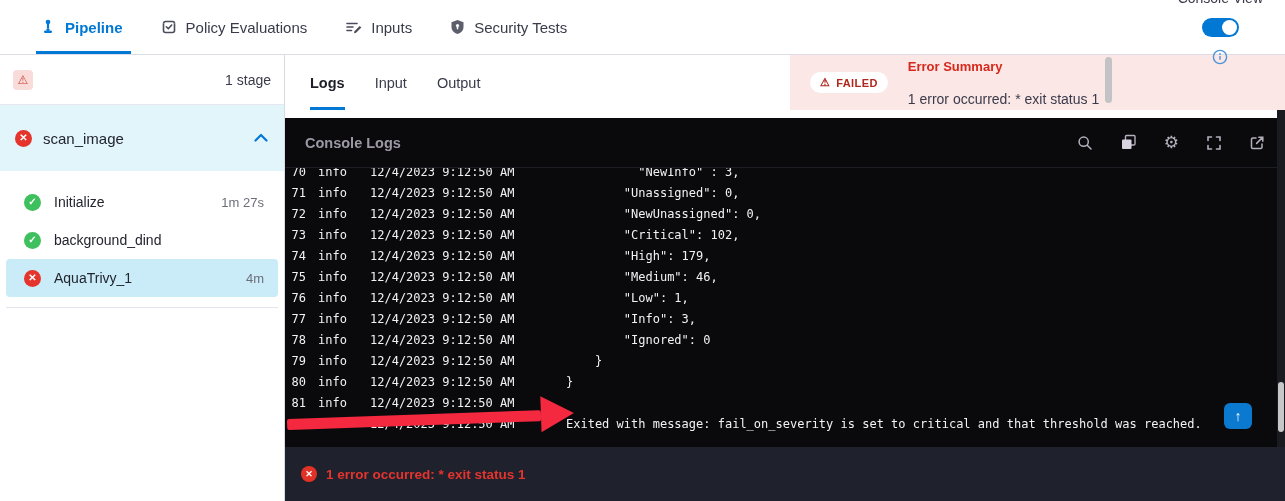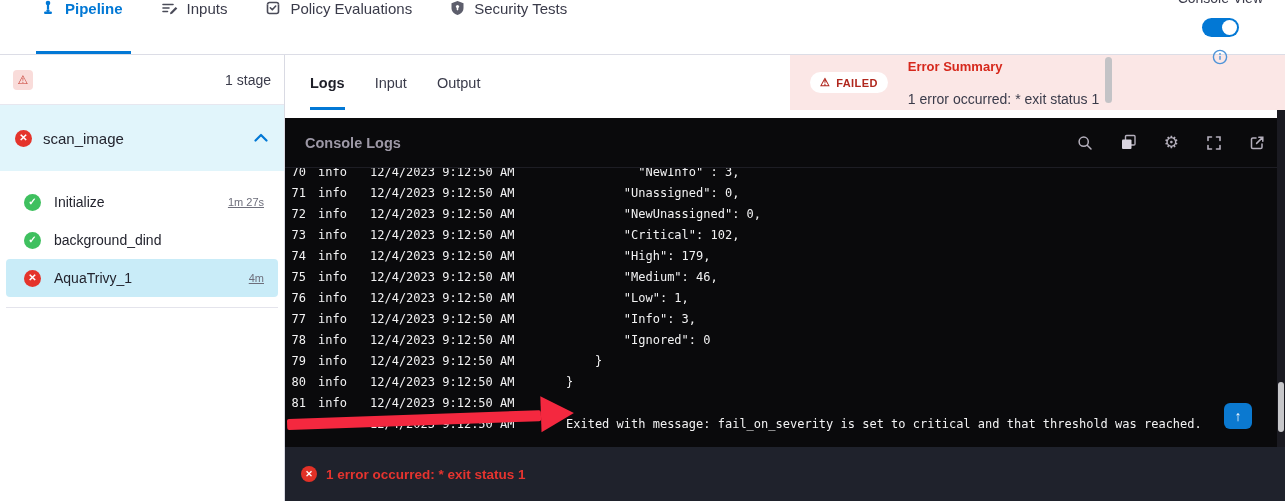--- a/index.html
+++ b/index.html
@@ -4,40 +4,40 @@
 <style>
   * { box-sizing: border-box; margin: 0; padding: 0; }
   html,body { width:1285px; height:501px; }
   body {
     position: relative; overflow: hidden; background:#fff;
     font-family: "Liberation Sans", sans-serif;
   }
   
   .topnav{position:absolute;left:0;top:0;width:1285px;height:55px;background:#fff;
     border-bottom:1px solid #dcdde6;display:flex;align-items:center;padding:0 22px 0 40px;gap:38px;z-index:5;}
-  .nav-tab{display:flex;align-items:flex-start;gap:9px;height:100%;font-size:15px;color:#3a3b4a;font-weight:500;position:relative;cursor:pointer;}
+  .nav-tab{display:flex;align-items:center;gap:9px;height:100%;font-size:15px;color:#3a3b4a;font-weight:500;position:relative;cursor:pointer;}
   .nav-tab.active{color:#0278d5;font-weight:700;}
   .nav-tab.active::after{content:"";position:absolute;left:-4px;right:-8px;bottom:0;height:3px;background:#0278d5;}
   .nav-right{margin-left:auto;display:flex;align-items:center;gap:12px;font-size:14px;color:#3a3b4a;flex-direction:column;}
   .toggle{width:37px;height:19px;border-radius:10px;background:#0278d5;position:relative;cursor:pointer;}
   .toggle .knob{position:absolute;right:2px;top:2px;width:15px;height:15px;border-radius:50%;background:#fff;}
   
   .sidebar{position:absolute;left:0;top:55px;width:285px;height:446px;background:#fff;border-right:1px solid #d9dae3;}
   .sb-head{height:50px;display:flex;align-items:center;padding:0 13px;border-bottom:1px solid #e7e7ef;}
   .warn-chip{width:20px;height:20px;border-radius:4px;background:#f9dcda;color:#c6372c;display:flex;align-items:center;justify-content:center;font-size:12px;}
   .stage-count{margin-left:auto;font-size:14px;color:#3a3b4a;}
   .stage-header{height:66px;background:#e1f5fb;display:flex;align-items:center;gap:11px;padding:0 15px;font-size:15px;color:#23242e;cursor:pointer;}
   .dot{min-width:17px;width:17px;height:17px;border-radius:50%;display:flex;align-items:center;justify-content:center;color:#fff;font-size:10px;font-weight:700;line-height:1;}
   .dot.ok{background:#3fc05f;}
   .dot.fail{background:#e4342b;}
   .chev{margin-left:auto;display:flex;}
   .steps{padding:12px 6px 0 6px;}
   .step-row{height:38px;border-radius:4px;display:flex;align-items:center;gap:13px;padding:0 14px 0 18px;font-size:14px;color:#23242e;cursor:pointer;}
   .step-row.selected{background:#c9ecf8;}
-  .step-dur{margin-left:auto;font-size:11px;color:#6d6e7b;text-decoration:underline;}
+  .step-dur{margin-left:auto;font-size:13px;color:#6d6e7b;}
   .steps-divider{border-bottom:1px solid #e4e4ec;margin-top:10px;}
   
   .tabsrow{position:absolute;left:285px;top:55px;width:1000px;height:55px;background:#fff;}
   .tabs{display:flex;gap:30px;padding-left:25px;height:100%;}
   .tab{display:flex;align-items:center;height:100%;font-size:14.5px;color:#3a3b4a;position:relative;cursor:pointer;}
   .tab.active{font-weight:700;color:#1e1f28;}
   .tab.active::after{content:"";position:absolute;left:0;right:0;bottom:0;height:3px;background:#0278d5;}
   .error-summary{position:absolute;right:0;top:0;width:495px;height:55px;background:#fbe7e6;display:flex;align-items:center;gap:20px;padding-left:20px;}
   .failed-badge{background:#fff;border-radius:12px;padding:4px 10px;display:flex;align-items:center;gap:6px;color:#b0271d;font-weight:700;font-size:11px;letter-spacing:.4px;}
   .es-title{color:#d6281c;font-size:13px;font-weight:600;margin-bottom:17px;}
@@ -79,38 +79,38 @@
             <rect x="6.9" y="4" width="2.2" height="5"></rect>
             <circle cx="8" cy="10.5" r="1.6"></circle>
             <rect x="4" y="11.5" width="8" height="2.4" rx="1.2"></rect>
           </g>
         </svg>
     </span>
     <span>Pipeline</span>
   </div>
   <div class="nav-tab">
     <span style="display:flex;">
+      <svg width="16" height="16" viewBox="0 0 16 16" fill="none" stroke="#4a4b58" stroke-width="1.6">
+          <path d="M2.5 4.5v7a2 2 0 0 0 2 2h7a2 2 0 0 0 2-2v-7"></path>
+          <path d="M2.5 4.5a2 2 0 0 1 2-2h7a2 2 0 0 1 2 2"></path>
+          <path d="M5.3 7.8l2 2 3.4-3.8" stroke-linecap="round" stroke-linejoin="round"></path>
+        </svg>
+    </span>
+    <span>Policy Evaluations</span>
+  </div>
+  <div class="nav-tab">
+    <span style="display:flex;">
       <svg width="17" height="16" viewBox="0 0 17 16">
           <g stroke="#4a4b58" stroke-width="1.6" stroke-linecap="round">
             <path d="M2 4.5h10M2 8h6M2 11.5h4.5"></path>
           </g>
           <path d="M9.5 12.2l5.2-5.2 1.6 1.6-5.2 5.2-2.1.5z" fill="#4a4b58"></path>
         </svg>
     </span>
     <span>Inputs</span>
-  </div>
-  <div class="nav-tab">
-    <span style="display:flex;">
-      <svg width="16" height="16" viewBox="0 0 16 16" fill="none" stroke="#4a4b58" stroke-width="1.6">
-          <path d="M2.5 4.5v7a2 2 0 0 0 2 2h7a2 2 0 0 0 2-2v-7"></path>
-          <path d="M2.5 4.5a2 2 0 0 1 2-2h7a2 2 0 0 1 2 2"></path>
-          <path d="M5.3 7.8l2 2 3.4-3.8" stroke-linecap="round" stroke-linejoin="round"></path>
-        </svg>
-    </span>
-    <span>Policy Evaluations</span>
   </div>
   <div class="nav-tab">
     <span style="display:flex;">
       <svg width="15" height="16" viewBox="0 0 15 16">
           <path d="M7.5 1l6 2.2v4.6c0 3.9-2.6 6.3-6 7.2-3.4-.9-6-3.3-6-7.2V3.2z" fill="#5d5e6c"></path>
           <circle cx="7.5" cy="6.5" r="1.6" fill="#fff"></circle>
           <rect x="6.7" y="7" width="1.6" height="3.4" rx="0.8" fill="#fff"></rect>
         </svg>
     </span>
     <span>Security Tests</span>

